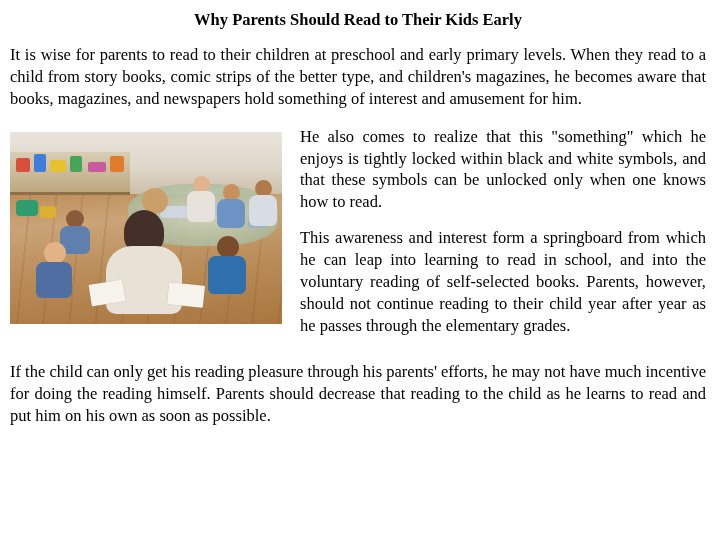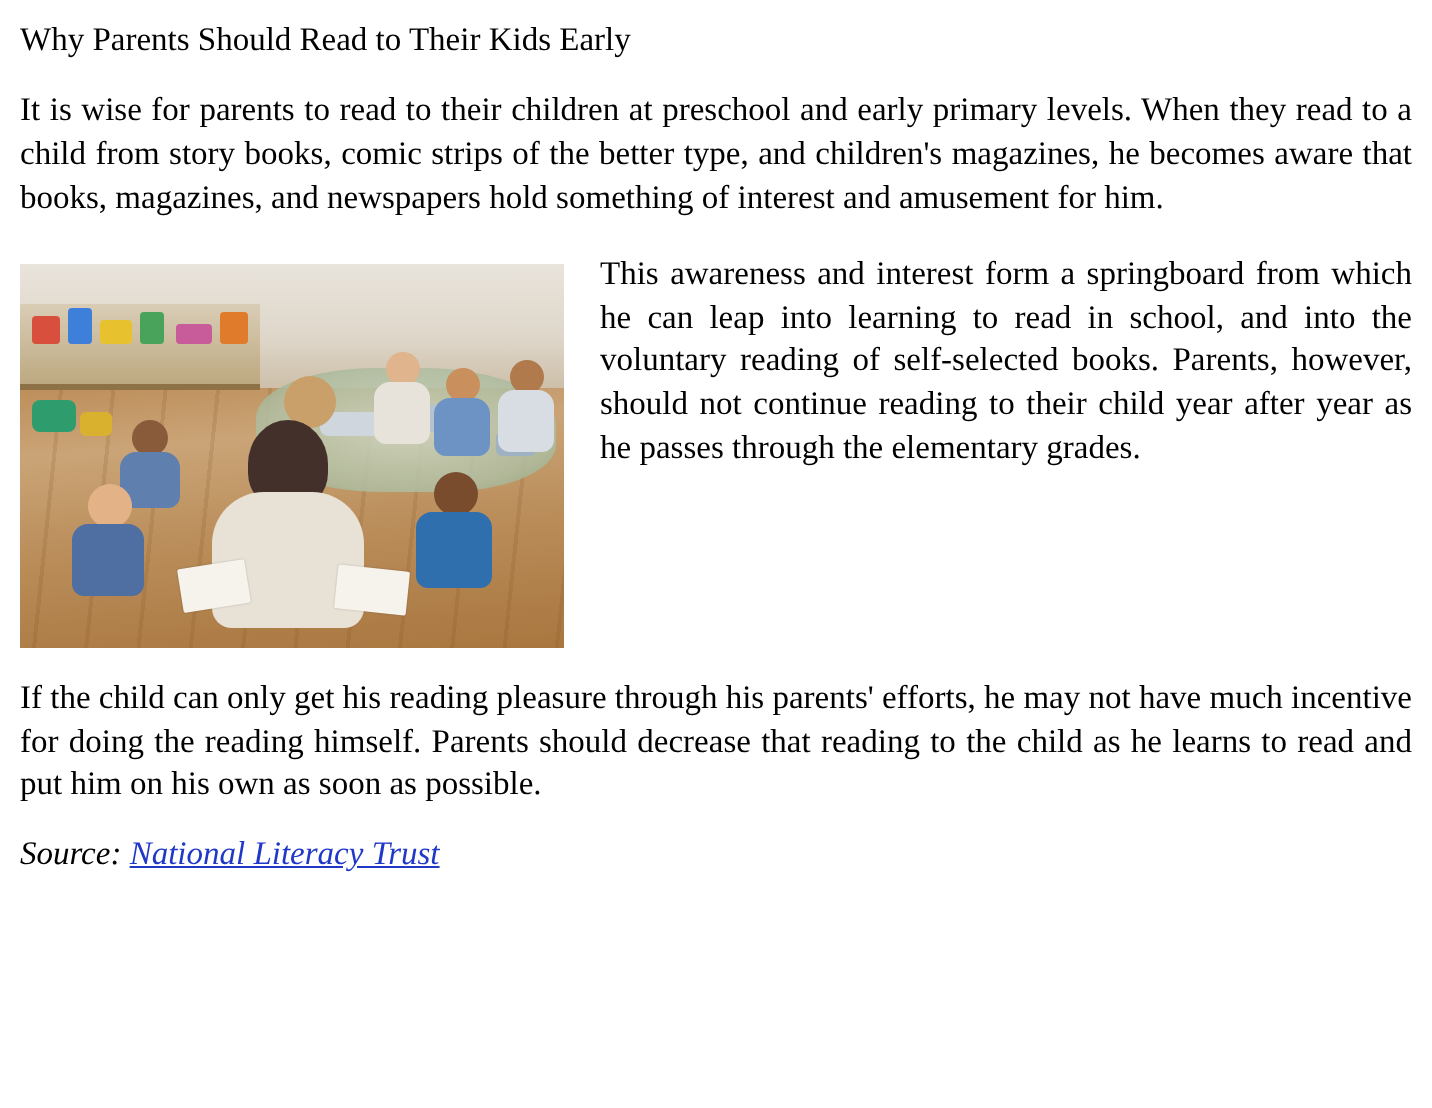--- a/index.html
+++ b/index.html
@@ -15,21 +15,22 @@
     overflow: hidden;
   }
   .page {
     position: relative;
     width: 716px;
     height: 554px;
     box-sizing: border-box;
     padding: 8px 10px 0 10px;
   }
   .title {
-    font-weight: normal;
+    text-align: center;
+    font-weight: bold;
     font-size: 16.5px;
     line-height: 1.2;
     margin: 2px 0 14px 0;
     font-family: "Liberation Serif", serif;
   }
   p {
     margin: 0 0 14px 0;
     font-size: 16.5px;
     line-height: 1.33;
     text-align: justify;
@@ -200,24 +201,21 @@
 
       <div class="kid" style="left:96px; top:78px; width:76px; height:104px;">
         <div class="adult-hair" style="left:18px; top:0; width:40px; height:44px;"></div>
         <div class="body" style="left:0; top:36px; width:76px; height:68px; background:#e8e2d6; border-radius:26px 26px 10px 10px;"></div>
       </div>
 
       <div class="paper" style="left:80px; top:150px; width:34px; height:22px; transform:rotate(-9deg);"></div>
       <div class="paper" style="left:158px; top:152px; width:36px; height:22px; transform:rotate(6deg);"></div>
     </div>
 
+    <p class="para-right">He also comes to realize that this "something" which he enjoys is tightly locked within black and white symbols, and that these symbols can be unlocked only when one knows how to read.</p>
     <p class="para-right">This awareness and interest form a springboard from which he can leap into learning to read in school, and into the voluntary reading of self-selected books. Parents, however, should not continue reading to their child year after year as he passes through the elementary grades.</p>
 
   </div>
 
   <p> If the child can only get his reading pleasure through his parents' efforts, he may not have much incentive for doing the reading himself. Parents should decrease that reading to the child as he learns to read and put him on his own as soon as possible.</p>
 
-  <div class="source-line">
-    <span class="source-label">Source:</span>
-    <a class="source-link" href="#">National Literacy Trust</a>
-  </div>
 
 </div>
 
 </body></html>

